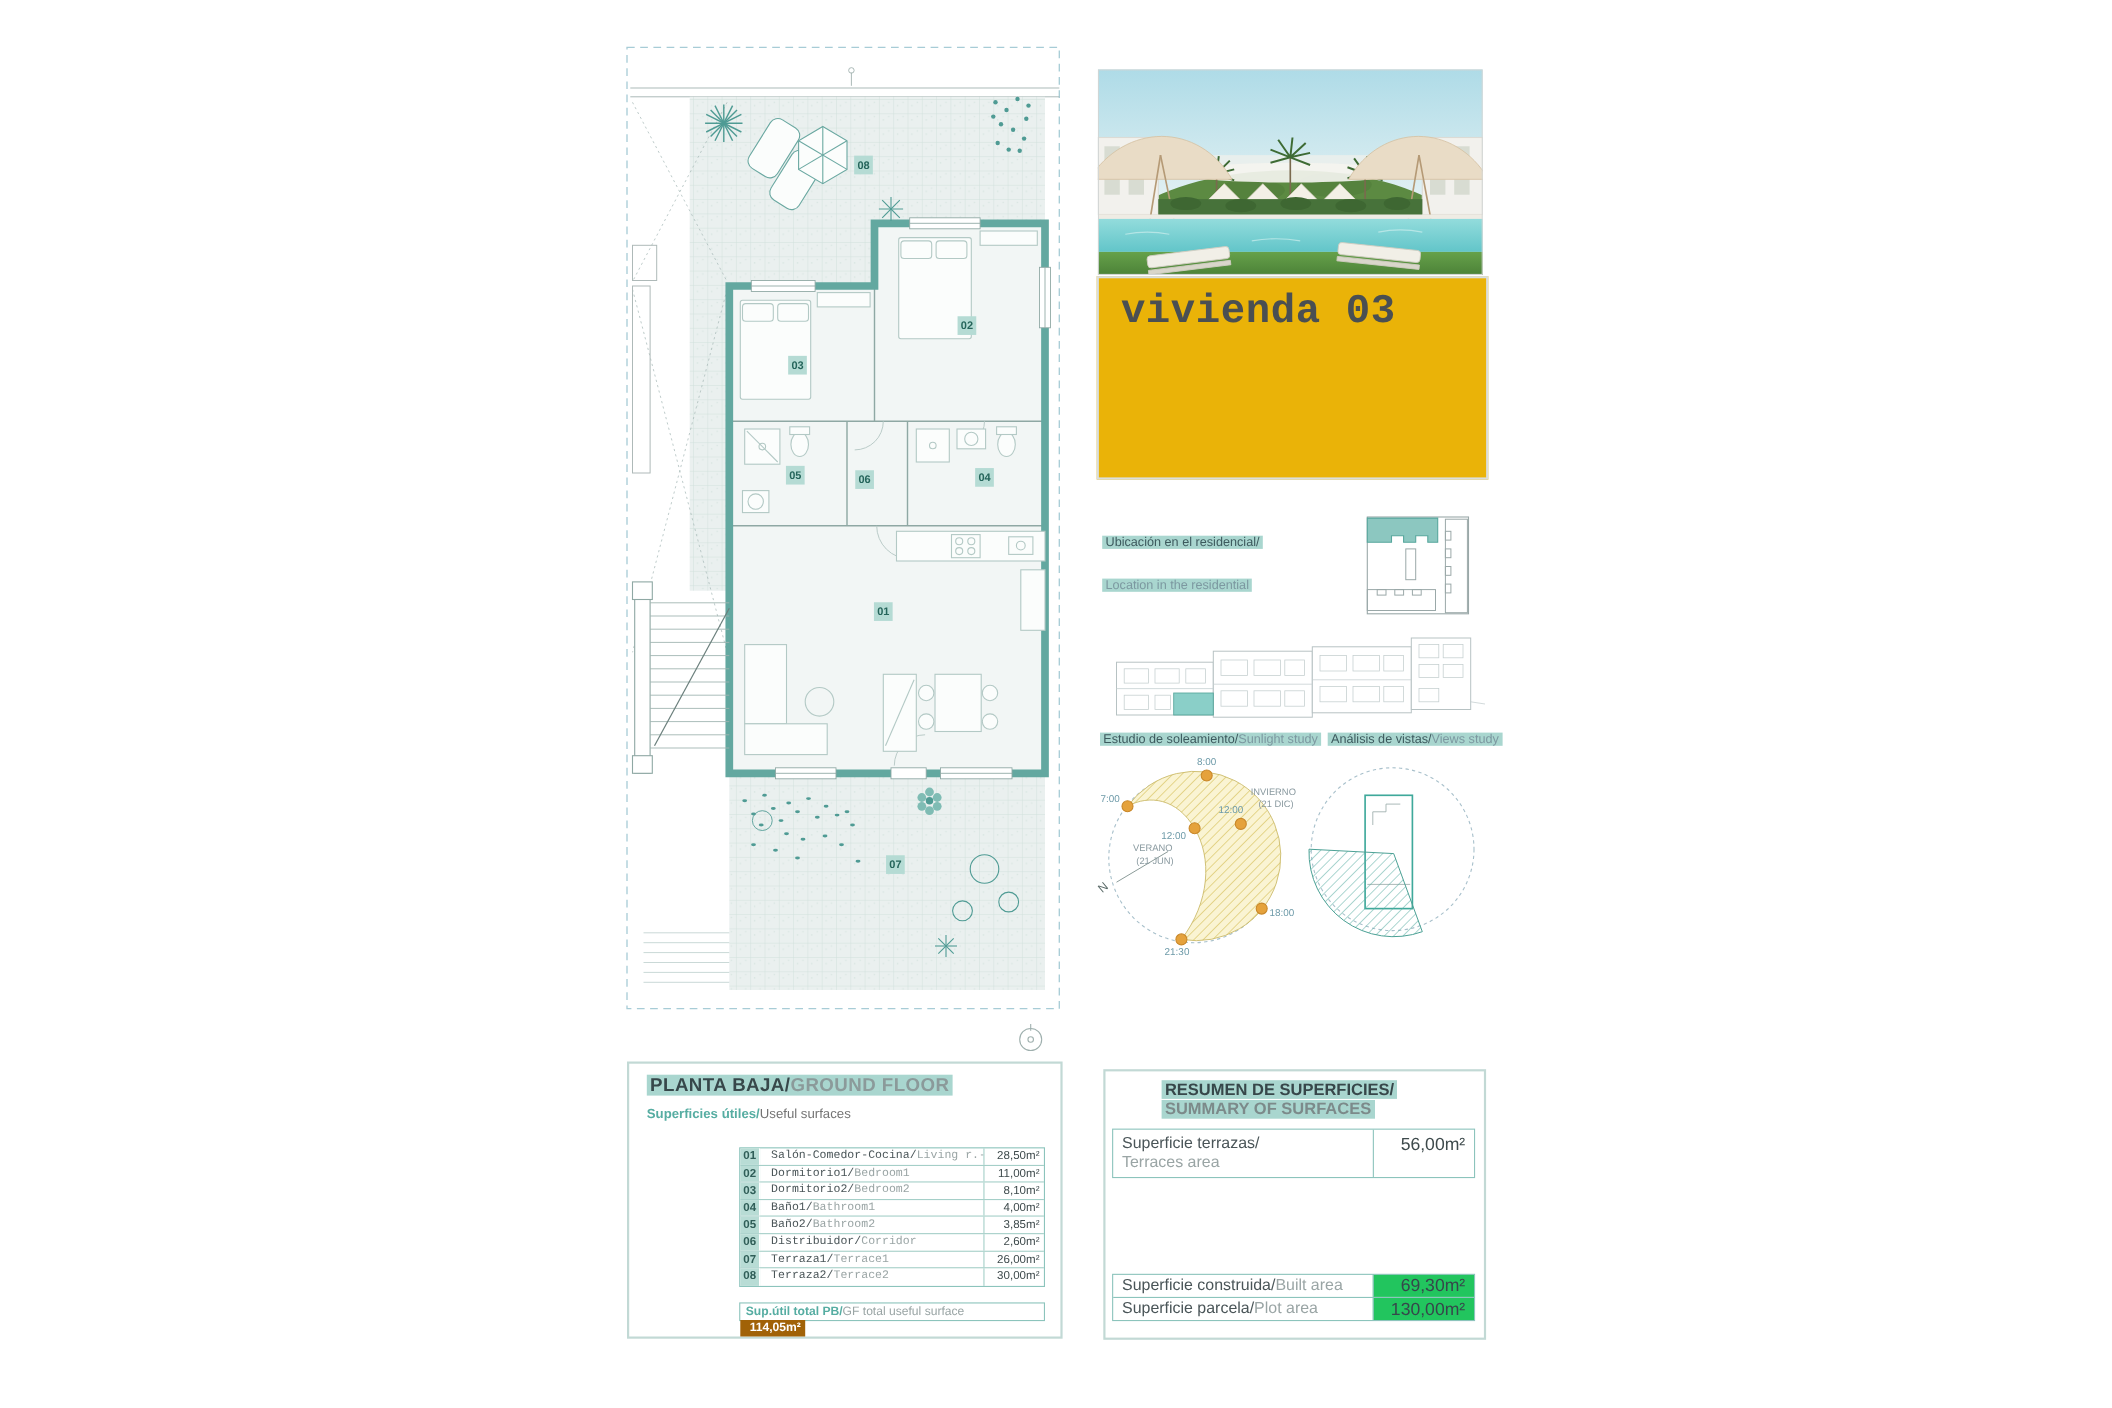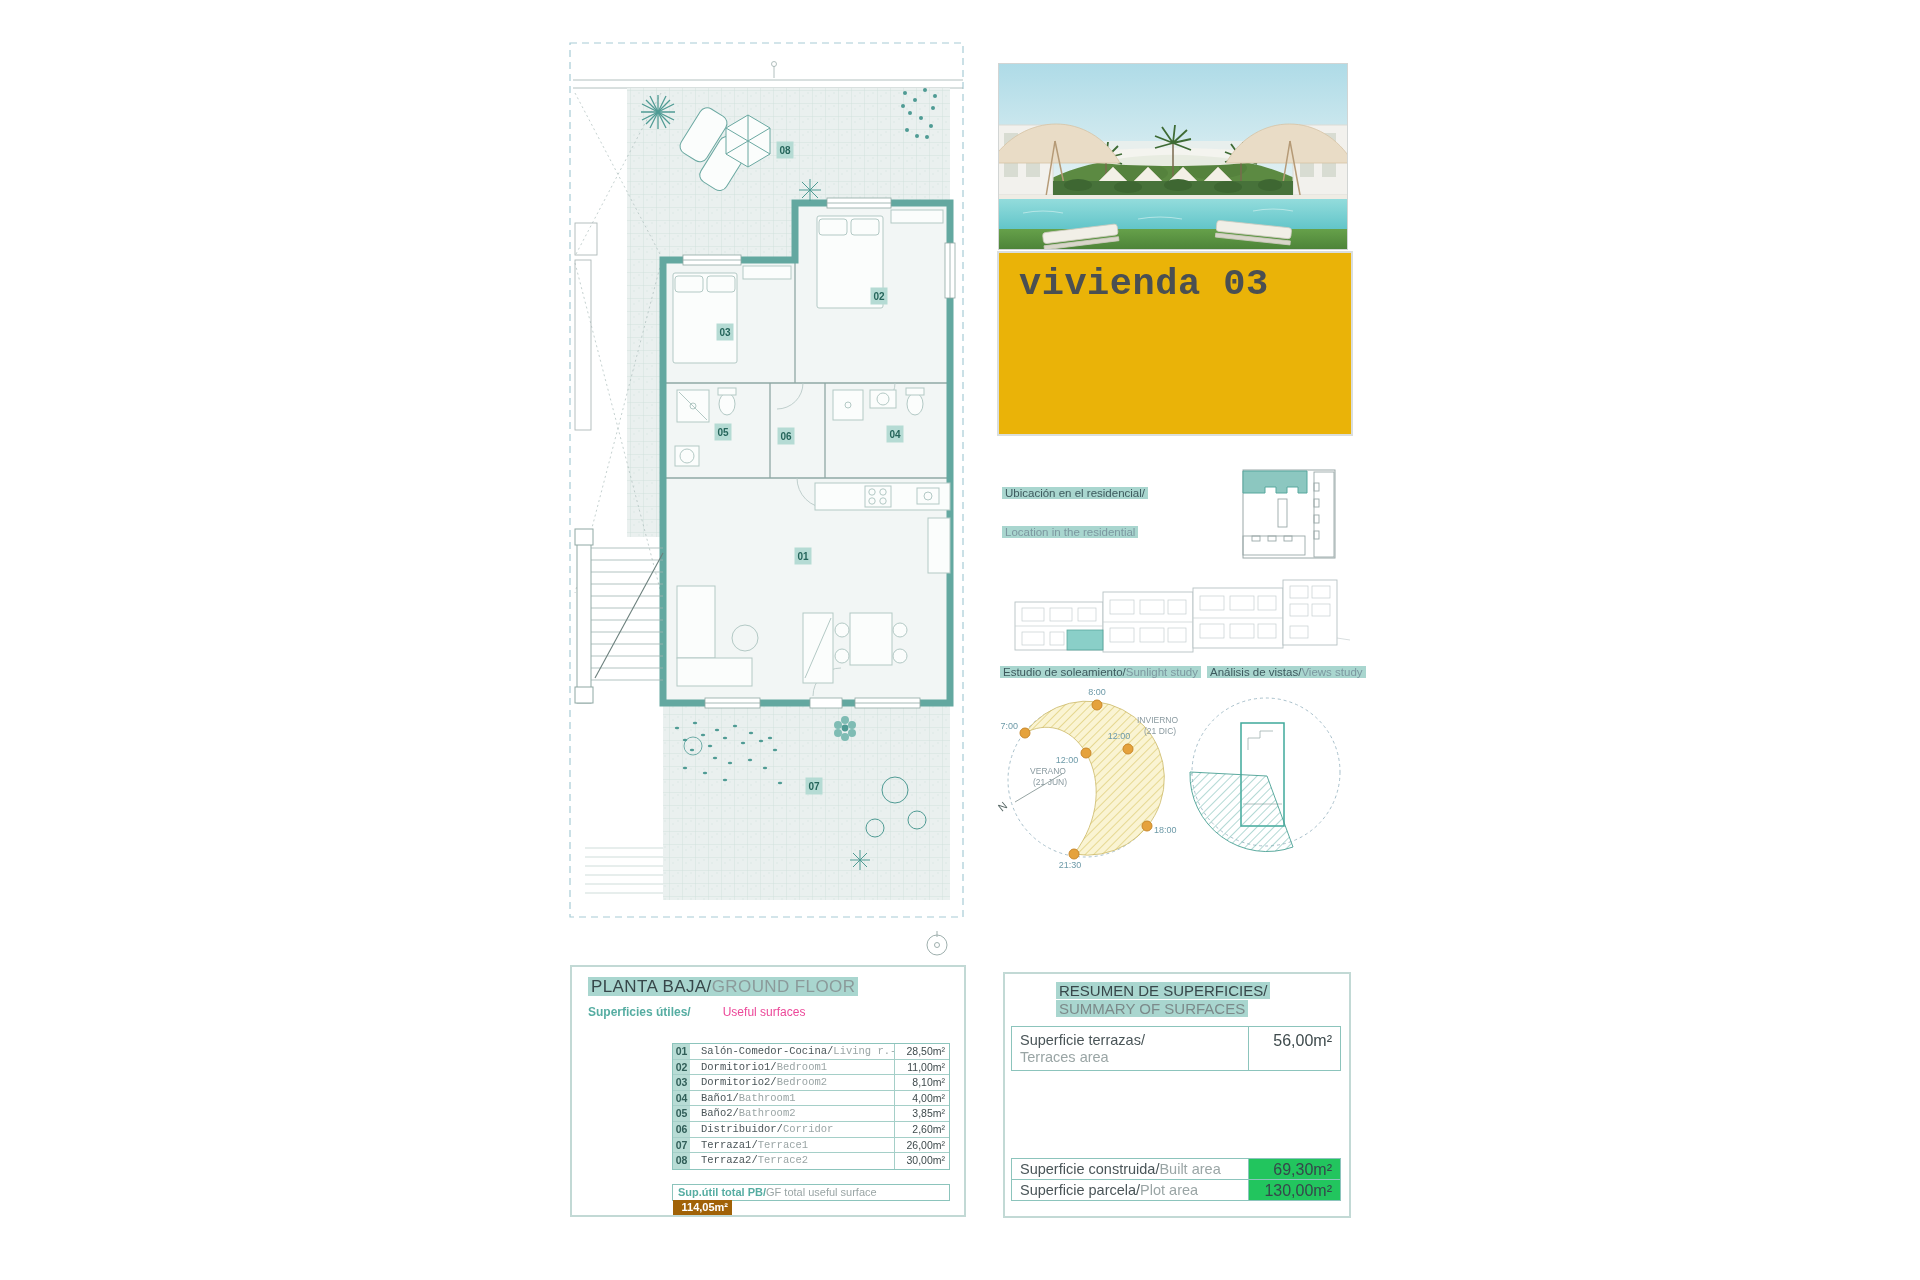--- a/index.html
+++ b/index.html
@@ -19,38 +19,38 @@
   
   .study-label{top:666px;font-size:11.5px;}
   .study-label .es{color:#3d5a5e;}
   .study-label .en{color:#7c98a0;}
   #sunlight-label{left:1000px;}
   #views-label{left:1207px;}
   
   .panel{position:absolute;border:2px solid #c2d9d5;background:#fff;}
   #gf-panel{left:570px;top:965px;width:392px;height:248px;}
   #sum-panel{left:1003px;top:972px;width:344px;height:242px;}
-  #gf-title{position:absolute;left:16px;top:10px;font-size:17px;font-weight:normal;letter-spacing:.4px;color:#37474a;}
+  #gf-title{position:absolute;left:16px;top:10px;font-size:17px;font-weight:bold;letter-spacing:.4px;color:#37474a;}
   #gf-title .en{color:#8b9a9a;}
   #gf-subtitle{position:absolute;left:16px;top:38px;font-size:12px;}
   #gf-subtitle .es{color:#56ada2;font-weight:bold;}
-  #gf-subtitle .en{color:#ec4899;padding-left:32px;}
+  #gf-subtitle .en{color:#737373;}
   #gf-table{position:absolute;left:100px;top:76px;width:278px;border:1px solid #8cc4bc;box-sizing:border-box;}
   .gfrow{display:flex;height:15.6px;line-height:15px;font-size:10.5px;border-bottom:1px solid #a5cfc8;box-sizing:border-box;}
   .gfrow:last-child{border-bottom:none;}
   .gfrow .num{width:18px;background:#b8dcd5;color:#305e58;font-weight:bold;text-align:center;border-right:1px solid #fff;box-sizing:border-box;}
   .gfrow .nm{flex:1;padding-left:10px;color:#4a5558;white-space:nowrap;overflow:hidden;font-family:Liberation Mono, monospace;}
   .gfrow .nm .en{color:#9aa5a5;}
   .gfrow .val{width:55px;text-align:right;padding-right:4px;color:#3e4a4c;border-left:1px solid #a5cfc8;box-sizing:border-box;}
   #gf-total{position:absolute;left:100px;top:217px;width:278px;height:17px;display:flex;border:1px solid #8cc4bc;box-sizing:border-box;font-size:11px;line-height:15px;flex-direction:column;}
   #gf-total .lbl{flex:1;padding-left:5px;white-space:nowrap;}
   #gf-total .lbl .es{color:#56ada2;font-weight:bold;}
   #gf-total .lbl .en{color:#9aa5a5;}
   #gf-total .val{width:55px;background:#a16207;color:#ffffff;text-align:right;padding-right:4px;font-weight:bold;}
-  #sum-title{position:absolute;left:8px;top:8px;font-size:15px;font-weight:normal;line-height:18px;padding-left:43px;}
+  #sum-title{position:absolute;left:8px;top:8px;font-size:15px;font-weight:bold;line-height:18px;padding-left:43px;}
   #sum-title .es{color:#37474a;}
   #sum-title .en{color:#7c8a8a;text-align:center;}
   .sum-table{position:absolute;left:6px;width:330px;border:1px solid #8cc4bc;box-sizing:border-box;}
   #sum-table1{top:52px;}
   #sum-table2{top:184px;}
   .sumrow{display:flex;border-bottom:1px solid #8cc4bc;box-sizing:border-box;}
   .sumrow:last-child{border-bottom:none;}
   .sumrow .lbl{flex:1;padding:5px 8px;font-size:14.5px;line-height:17px;}
   .sumrow .lbl .es{color:#4a5558;}
   .sumrow .lbl .en{color:#9aa5a5;}

